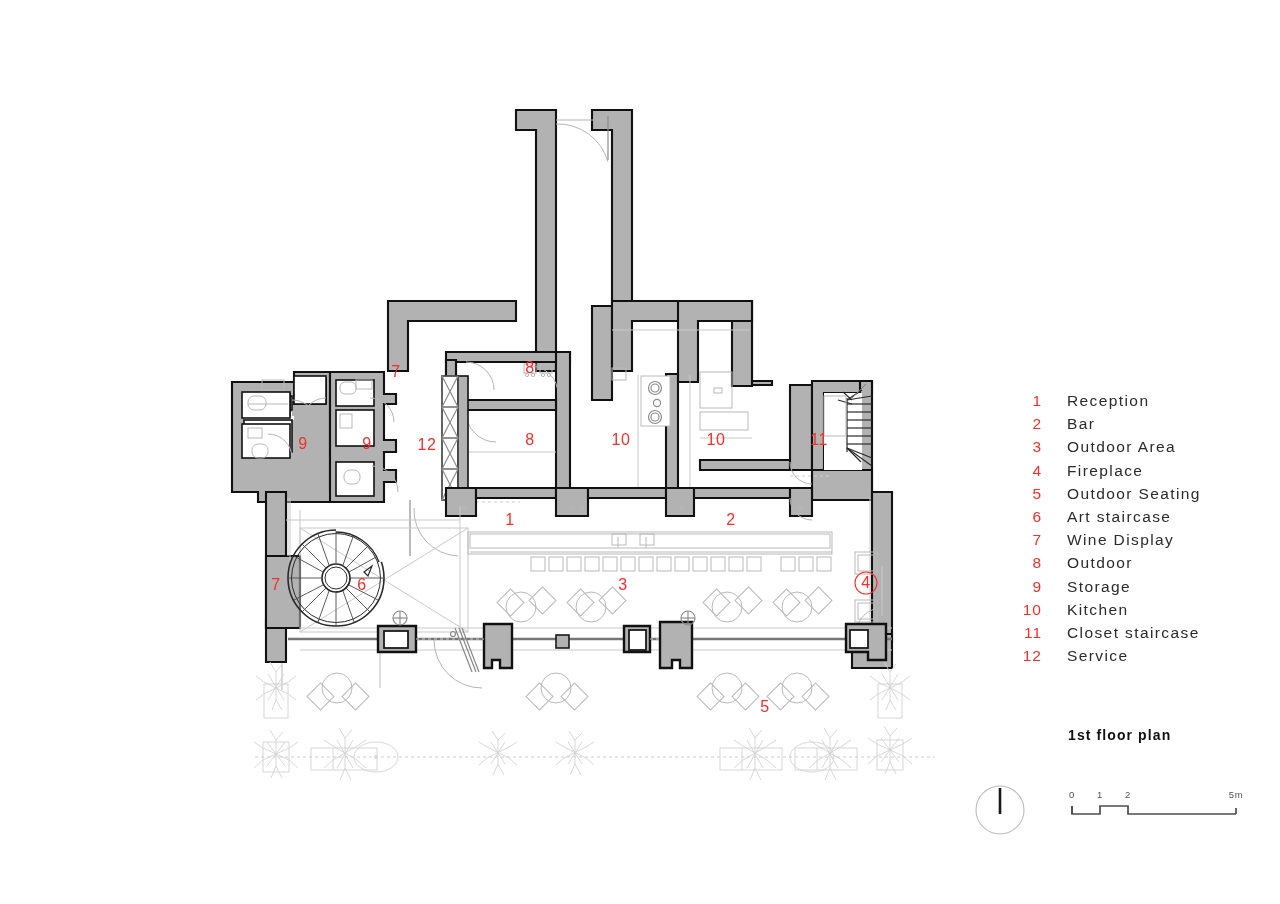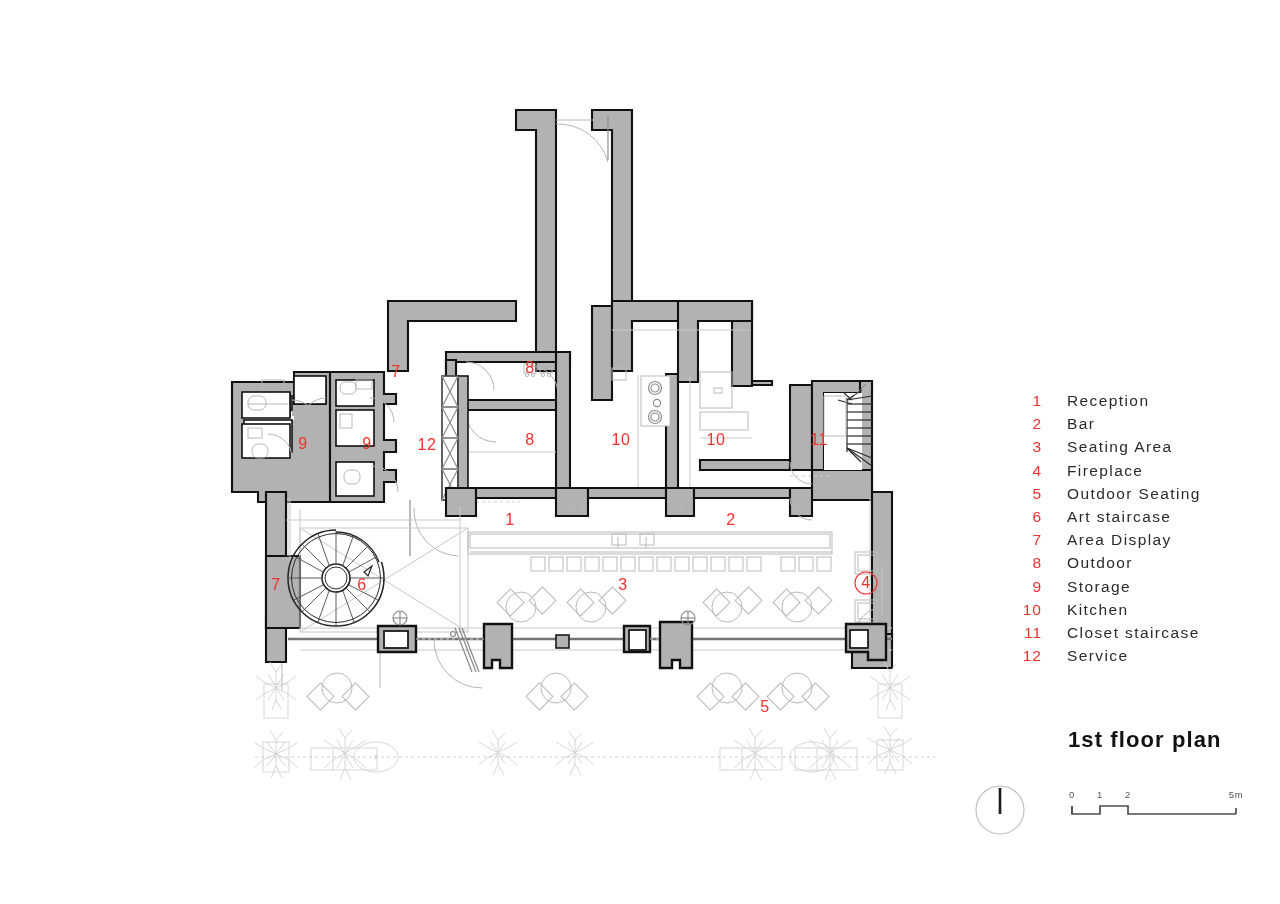--- a/index.html
+++ b/index.html
@@ -83,21 +83,21 @@
     white-space: nowrap;
     font-family: "Liberation Sans", sans-serif;
   }
 
   
   #plan-title {
     position: absolute;
     left: 1068px;
     top: 727px;
     color: #111111;
-    font-size: 22px;
+    font-size: 14px;
     font-weight: bold;
     letter-spacing: 1.1px;
     font-family: "Liberation Sans", sans-serif;
   }
 
   
   #north-scale {
     position: absolute;
     left: 960px;
     top: 770px;
@@ -560,37 +560,37 @@
     <div class="legend-row">
       <span class="legend-num">1</span>
       <span class="legend-label">Reception</span>
     </div>
     <div class="legend-row">
       <span class="legend-num">2</span>
       <span class="legend-label">Bar</span>
     </div>
     <div class="legend-row">
       <span class="legend-num">3</span>
-      <span class="legend-label">Seating Area</span>
+      <span class="legend-label">Outdoor Area</span>
     </div>
     <div class="legend-row">
       <span class="legend-num">4</span>
       <span class="legend-label">Fireplace</span>
     </div>
     <div class="legend-row">
       <span class="legend-num">5</span>
       <span class="legend-label">Outdoor Seating</span>
     </div>
     <div class="legend-row">
       <span class="legend-num">6</span>
       <span class="legend-label">Art staircase</span>
     </div>
     <div class="legend-row">
       <span class="legend-num">7</span>
-      <span class="legend-label">Area Display</span>
+      <span class="legend-label">Wine Display</span>
     </div>
     <div class="legend-row">
       <span class="legend-num">8</span>
       <span class="legend-label">Outdoor</span>
     </div>
     <div class="legend-row">
       <span class="legend-num">9</span>
       <span class="legend-label">Storage</span>
     </div>
     <div class="legend-row">

